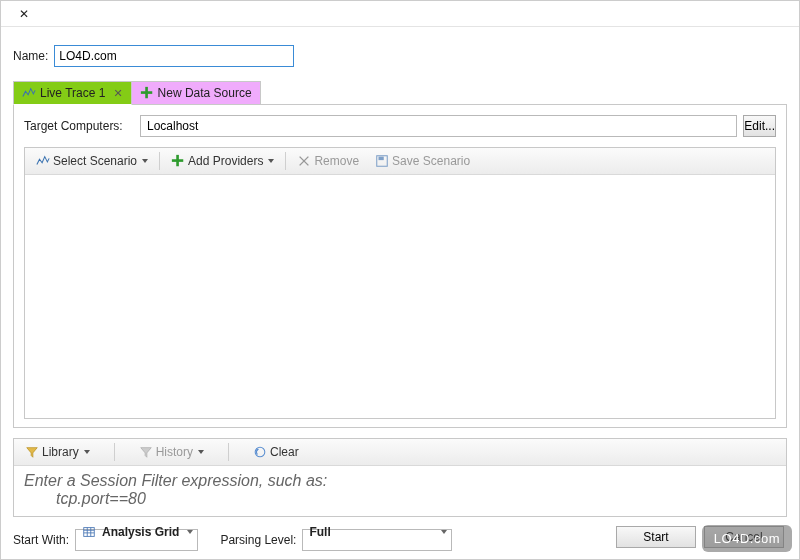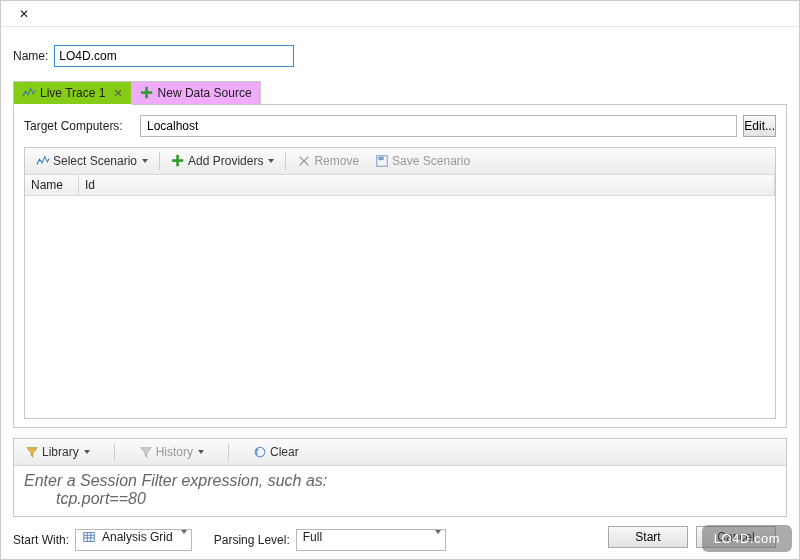--- a/index.html
+++ b/index.html
@@ -179,31 +179,32 @@
   .filter-entry em { font-style: italic; }
   .filter-entry .example { font-style: italic; margin-left: 32px; }
   
   .bottom-row {
     display:flex;
     align-items:center;
     gap:6px;
     margin-top: 12px;
   }
   .select {
-    display:flex; 
+    display:flex; align-items:center;
     height:22px; border:1px solid #b9b9b9;
     padding:0 4px 16px 6px; gap:6px;
     background:#fff;
     cursor: pointer;
+    font-weight: bold;
   }
   .select .caret { border-top-color:#666; }
   .spacer { flex:1; }
   .dlg-buttons {
     position:absolute;
-    right: 24px;
+    right: 16px;
     bottom: 12px;
     display:flex; gap:8px;
   }
   .dlg-buttons .btn { width:80px; }
   
   .ico { display:inline-flex; width:14px; height:14px; }
   .ico svg { width:14px; height:14px; }
   
   .watermark {
     position:absolute;
@@ -300,24 +301,20 @@
           <div class="tbtn disabled">
             <span class="ico">
               <svg viewBox="0 0 16 16">
                   <rect x="2" y="2" width="12" height="12" fill="none" stroke="#7fa0c8" stroke-width="1.2"></rect>
                   <rect x="4" y="3" width="6" height="4" fill="#7fa0c8"></rect>
                 </svg>
             </span>
             <span>Save Scenario</span>
           </div>
         </div>
-        <div class="grid-header">
-          <div class="col" style="width:54px">Name</div>
-          <div class="col" style="flex:1">Id</div>
-        </div>
         <div class="grid-body"></div>
       </div>
 
     </div>
 
     <div class="filter-panel">
       <div class="filter-toolbar">
         <div class="tbtn">
           <span class="ico">
             <svg viewBox="0 0 16 16">

